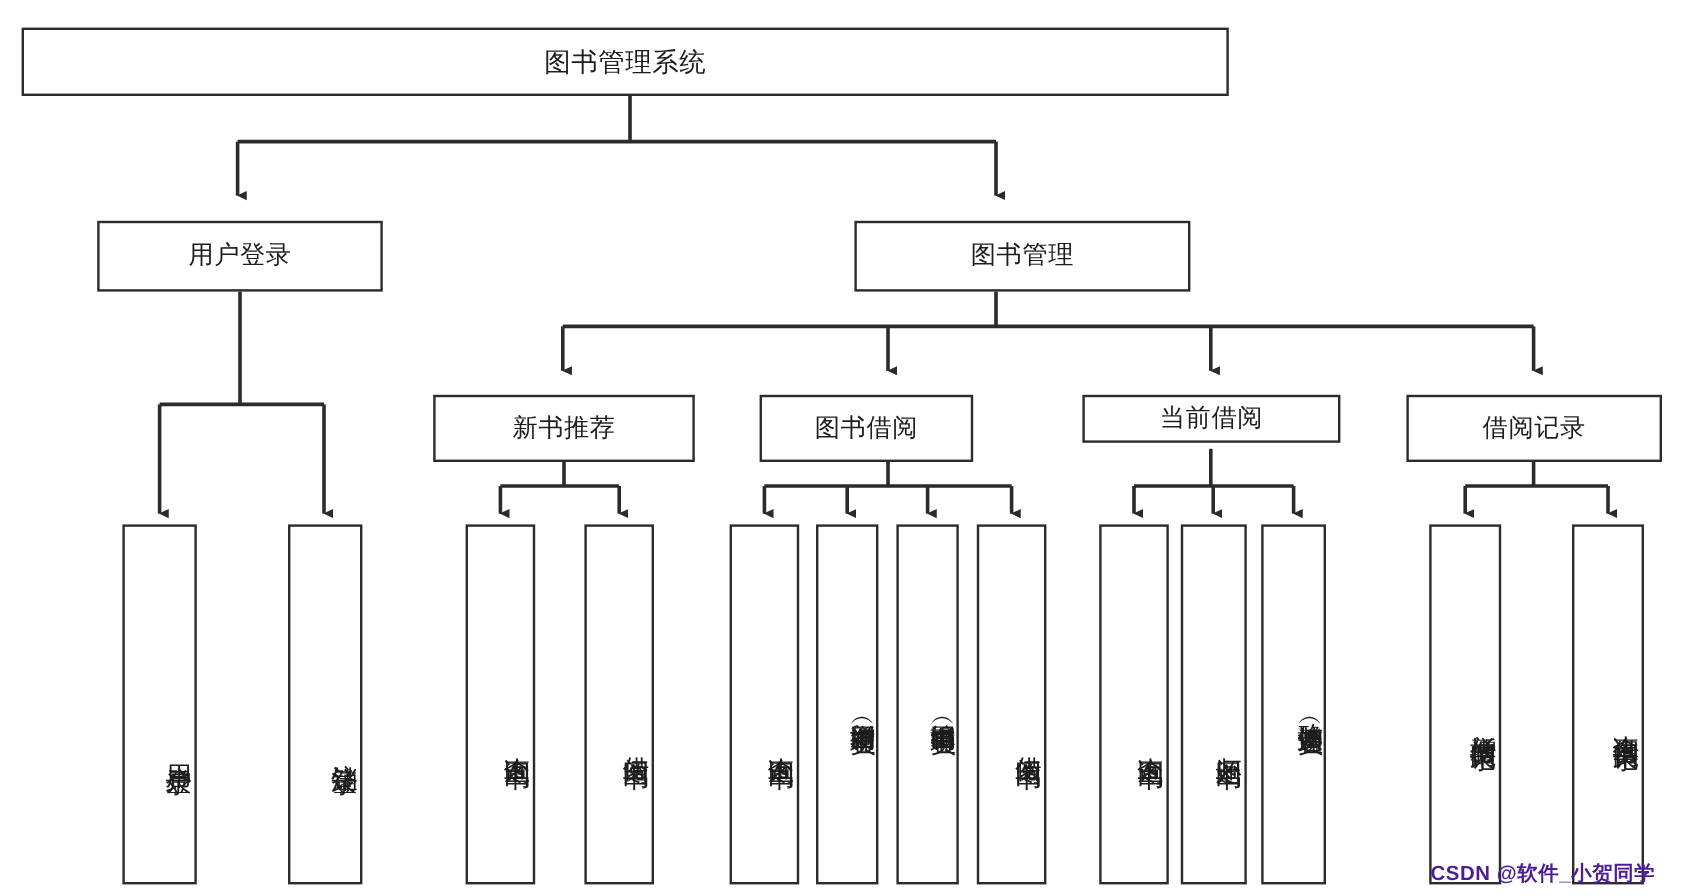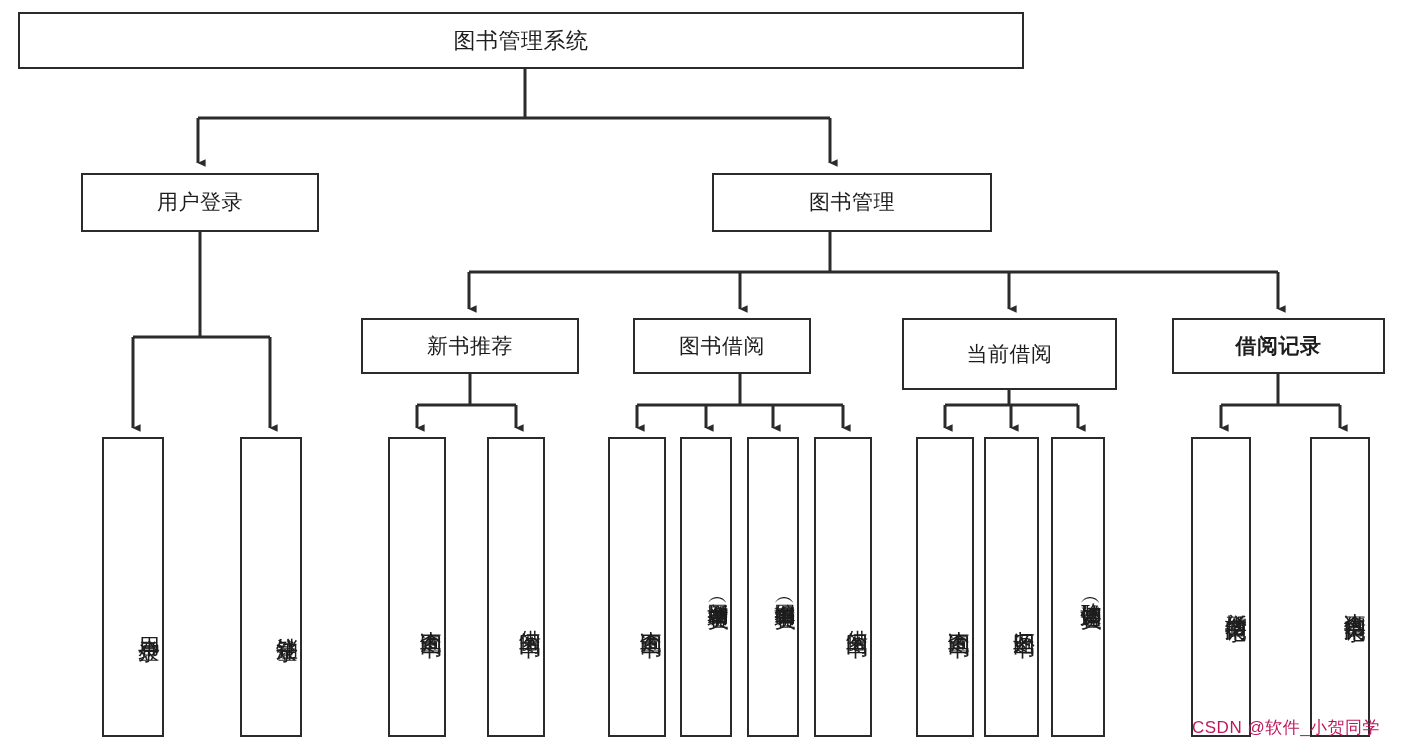--- a/index.html
+++ b/index.html
@@ -31,20 +31,21 @@
     background: #ffffff;
     display: flex;
     align-items: center;
     justify-content: center;
     color: #1d1d1d;
     line-height: 1.18;
   }
   .node.horiz {
     font-size: 21px;
     letter-spacing: 0.5px;
+    margin-top: 11px;
   }
   .node.root {
     font-size: 22px;
   }
   .node.vert {
     writing-mode: vertical-rl;
     text-orientation: upright;
     font-size: 22px;
     letter-spacing: 2px;
     align-items: flex-start;
@@ -56,25 +57,26 @@
     font-size: 21px;
     letter-spacing: 1px;
   }
   .vert-text {
     writing-mode: vertical-rl;
     text-orientation: upright;
     display: block;
   }
   .watermark {
     position: absolute;
-    color: #be185d;
+    color: #4c1d95;
     font-size: 17px;
     letter-spacing: 0.5px;
     white-space: nowrap;
     user-select: none;
+    font-weight: bold;
   }
 </style>
 </head>
 <body>
 
 <div id="diagram-root">
 
   <svg class="wires" viewBox="0 0 1405 747">
     <defs>
       <marker id="arrow" markerWidth="9" markerHeight="9" refX="4.2" refY="7.6" orient="auto" markerUnits="userSpaceOnUse">
@@ -136,24 +138,24 @@
   <div class="node horiz" style="left:712px; top:173px; width:280px; height:59px;">
     <span>图书管理</span>
   </div>
 
   <div class="node horiz" style="left:361px; top:318px; width:218px; height:56px;">
     <span>新书推荐</span>
   </div>
   <div class="node horiz" style="left:633px; top:318px; width:178px; height:56px;">
     <span>图书借阅</span>
   </div>
-  <div class="node horiz" style="left:902px; top:318px; width:215px; height:72px;">
+  <div class="node horiz" style="left:902px; top:318px; width:215px; height:40px;">
     <span>当前借阅</span>
   </div>
-  <div class="node horiz" style="left:1172px; top:318px; width:213px; height:56px;font-weight:bold;">
+  <div class="node horiz" style="left:1172px; top:318px; width:213px; height:56px;">
     <span>借阅记录</span>
   </div>
 
   <div class="node vert" style="left:102px; top:437px; width:62px; height:300px; padding-top:72px;">
     <span class="vert-text">用户登录</span>
   </div>
   <div class="node vert" style="left:240px; top:437px; width:62px; height:300px; padding-top:72px;">
     <span class="vert-text">注销登录</span>
   </div>
 

